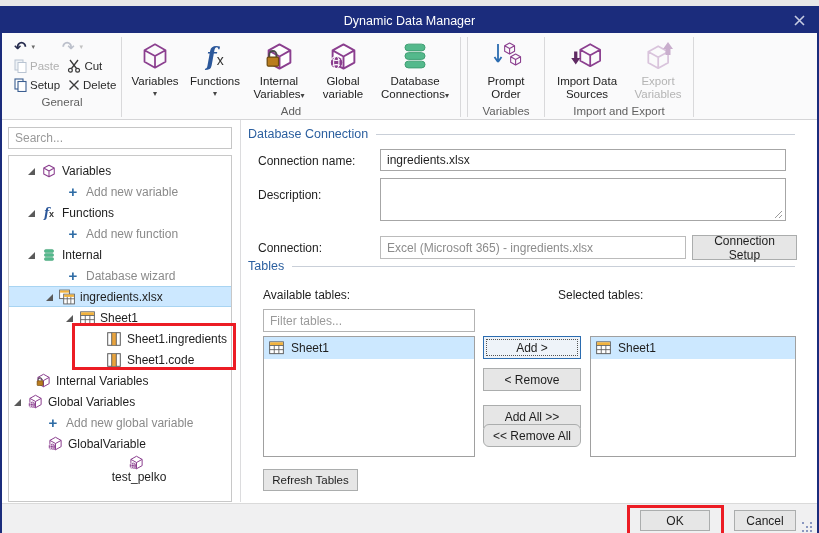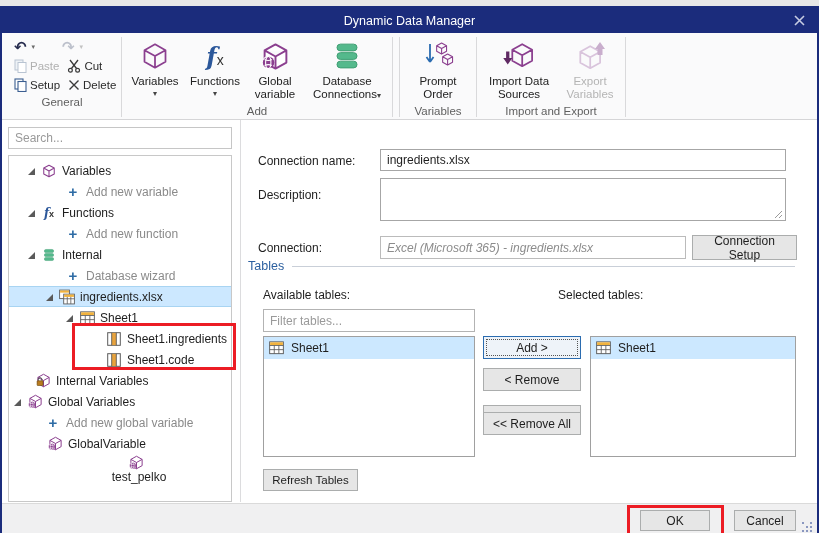--- a/index.html
+++ b/index.html
@@ -155,20 +155,30 @@
           <span class="blabel">Variables</span>
           <span class="caret below">▾</span>
         </div>
         <div class="bigbtn" style="width:52px;">
           <span class="bigicon">
               <span class="fx-big">f<span class="fx-x">x</span></span>
             </span>
           <span class="blabel">Functions</span>
           <span class="caret below">▾</span>
         </div>
+        <div class="bigbtn" style="width:60px;">
+          <span class="bigicon">
+              <svg width="29" height="29" viewBox="0 0 24 24">
+     <path d="M12 2 L21 7 V17 L12 22 L3 17 V7 Z M3 7 L12 12 L21 7 M12 12 V22" fill="#fff" stroke="#8b3f8f" stroke-width="1.6" stroke-linejoin="round"></path>
+     <path d="M3.5 12.5 v-2 a3 3 0 0 1 6 0 v2" fill="none" stroke="#4a4a4a" stroke-width="1.6"></path>
+     <rect x="1.8" y="12.5" width="9.4" height="7.5" rx="1" fill="#b97c1e" stroke="#6b4a10"></rect>
+              </svg>
+            </span>
+          <span class="blabel"><span>Internal Variables</span><span class="caret">▾</span></span>
+        </div>
         <div class="bigbtn" style="width:52px;">
           <span class="bigicon">
               <svg width="29" height="29" viewBox="0 0 24 24">
      <path d="M12 2 L21 7 V17 L12 22 L3 17 V7 Z M3 7 L12 12 L21 7 M12 12 V22" fill="#fff" stroke="#8b3f8f" stroke-width="1.6" stroke-linejoin="round"></path>
                 <circle cx="6" cy="17" r="5" fill="#8b3f8f"></circle>
   <path d="M6 12 a5 5 0 0 0 0 10 M3 14.5 q3 1.5 6 0 M3 19.5 q3 -1.5 6 0" stroke="#fff" stroke-width="0.9" fill="none"></path>
   <ellipse cx="6" cy="17" rx="2.2" ry="5" fill="none" stroke="#fff" stroke-width="0.9"></ellipse>
               </svg>
             </span>
           <span class="blabel">Global variable</span>
@@ -390,32 +400,36 @@
   <path d="M6 12 a5 5 0 0 0 0 10 M3 14.5 q3 1.5 6 0 M3 19.5 q3 -1.5 6 0" stroke="#fff" stroke-width="0.9" fill="none"></path>
   <ellipse cx="6" cy="17" rx="2.2" ry="5" fill="none" stroke="#fff" stroke-width="0.9"></ellipse>
           </svg>
         </span>
         <span class="tlabel">test_pelko</span>
       </div>
     </div>
 
   <div class="main-divider"></div>
 
+  <div class="section-head" style="left:246px;top:119px;width:547px;">
+    <span>Database Connection</span>
+      <span class="hline"></span>
+  </div>
 
   <div class="flabel" style="left:256px;top:146px;">Connection name:</div>
   <input class="tinput" style="left: 378px; top: 141px; width: 406px; height: 22px;" value="ingredients.xlsx">
 
   <div class="flabel" style="left:256px;top:180px;">Description:</div>
   <textarea class="tarea" style="left: 378px; top: 170px; width: 406px; height: 43px;"></textarea>
   <svg class="grip-lines" style="left:770px;top:202px;" width="11" height="9">
     <path d="M10 1 L3 8 M10 5 L7 8" stroke="#9a9a9a" stroke-width="1" fill="none"></path>
   </svg>
 
   <div class="flabel" style="left:256px;top:233px;">Connection:</div>
-  <input class="tinput readonly" style="left: 378px; top: 228px; width: 306px; height: 23px; font-style: italic;" readonly="" value="Excel (Microsoft 365) - ingredients.xlsx">
+  <input class="tinput readonly" style="left: 378px; top: 228px; width: 306px; height: 23px;" readonly="" value="Excel (Microsoft 365) - ingredients.xlsx">
   <button class="btn" style="left:690px;top:227px;width:105px;height:25px;">Connection Setup</button>
 
   <div class="section-head" style="left:246px;top:251px;width:547px;">
     <span>Tables</span>
       <span class="hline"></span>
   </div>
 
   <div class="flabel" style="left:261px;top:280px;">Available tables:</div>
   <div class="flabel" style="left:556px;top:280px;">Selected tables:</div>
 
@@ -442,21 +456,21 @@
   <path d="M0.7 4.6 H15.3 M0.7 9 H15.3 M5.6 4.6 V13.3 M10.5 4.6 V13.3" stroke="#5a5a5a" stroke-width="0.9" fill="none"></path>
           </svg>
         </span>
         <span>Sheet1</span>
       </div>
     </div>
 
   <button class="btn" style="left:481px;top:360px;width:98px;height:23px;">&lt; Remove</button>
   <button class="btn focused" style="left:481px;top:328px;width:98px;height:23px;">Add &gt;</button>
   <button class="btn" style="left:481px;top:397px;width:98px;height:23px;">Add All &gt;&gt;</button>
-  <button class="btn" style="left:481px;top:404px;width:98px;height:23px;">&lt;&lt; Remove All</button>
+  <button class="btn" style="left:481px;top:416px;width:98px;height:23px;border-radius:6px;">&lt;&lt; Remove All</button>
 
   <button class="btn" style="left:261px;top:461px;width:95px;height:22px;font-size:11.5px;">Refresh Tables</button>
 
   <div class="footer">
     <button class="btn" style="left:638px;top:6px;width:70px;height:21px;">OK</button>
     <button class="btn" style="left:732px;top:6px;width:62px;height:21px;">Cancel</button>
     <span class="grip"></span>
   </div>
 
   <div class="annot" style="left:70px;top:315px;width:164px;height:47px;"></div>

